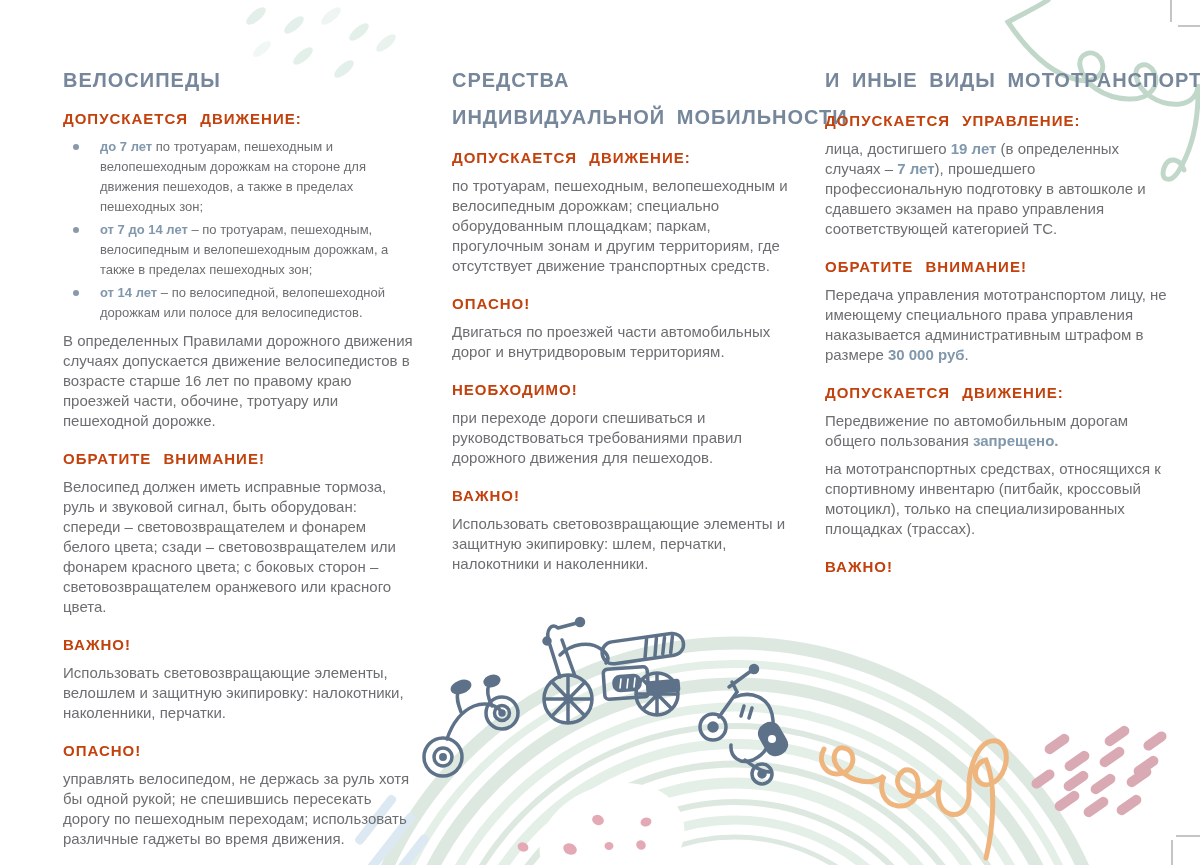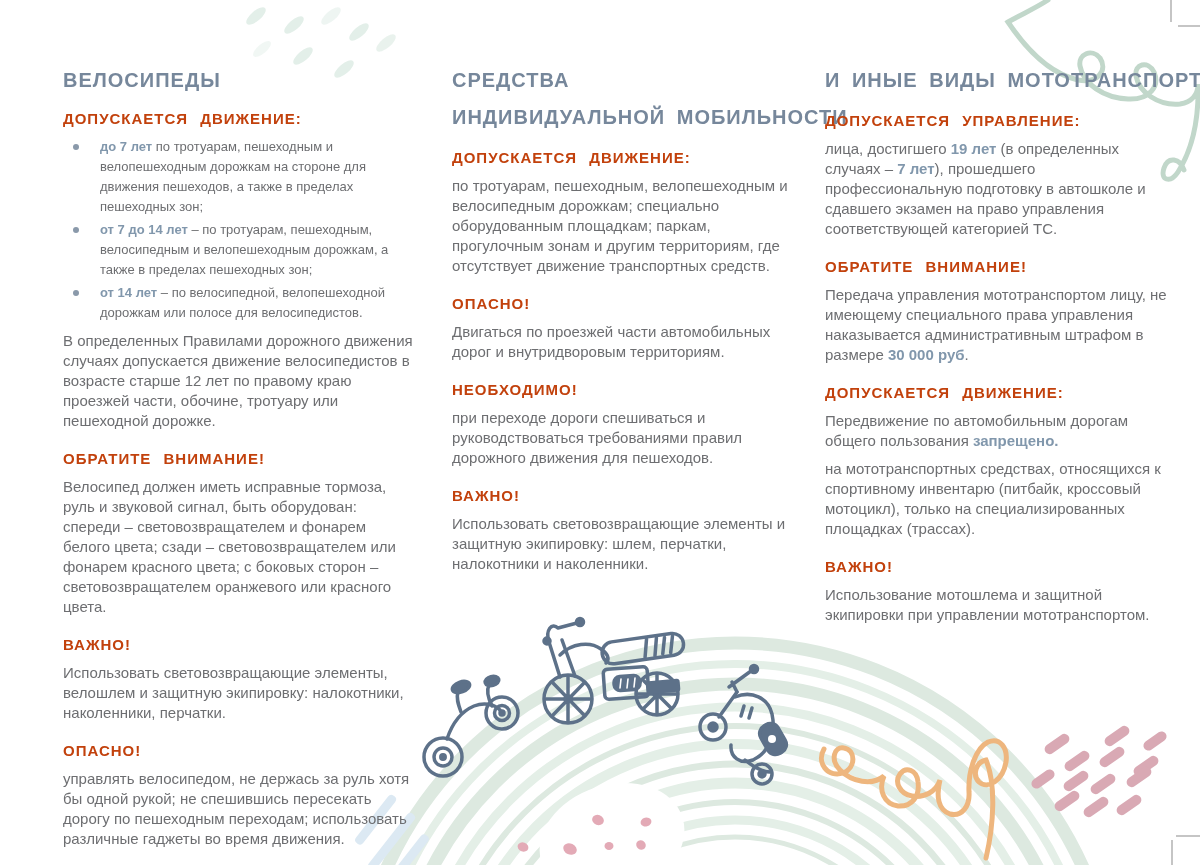--- a/index.html
+++ b/index.html
@@ -165,21 +165,21 @@
       <li>
         <span class="blue">до 7 лет</span><span> по тротуарам, пешеходным и велопешеходным дорожкам на стороне для движения пешеходов, а также в пределах пешеходных зон;</span>
       </li>
       <li>
         <span class="blue">от 7 до 14 лет</span><span> – по тротуарам, пешеходным, велосипедным и велопешеходным дорожкам, а также в пределах пешеходных зон;</span>
       </li>
       <li>
         <span class="blue">от 14 лет</span><span> – по велосипедной, велопешеходной дорожкам или полосе для велосипедистов.</span>
       </li>
     </ul>
-    <p class="para">В определенных Правилами дорожного движения случаях допускается движение велосипедистов в возрасте старше 12 лет по правому краю проезжей части, обочине, тротуару или пешеходной дорожке.</p>
+    <p class="para">В определенных Правилами дорожного движения случаях допускается движение велосипедистов в возрасте старше 16 лет по правому краю проезжей части, обочине, тротуару или пешеходной дорожке.</p>
     <h2 class="subhead">ОБРАТИТЕ ВНИМАНИЕ!</h2>
     <p class="para">Велосипед должен иметь исправные тормоза, руль и звуковой сигнал, быть оборудован: спереди – световозвращателем и фонарем белого цвета; сзади – световозвращателем или фонарем красного цвета; с боковых сторон – световозвращателем оранжевого или красного цвета.</p>
     <h2 class="subhead">ВАЖНО!</h2>
     <p class="para">Использовать световозвращающие элементы, велошлем и защитную экипировку: налокотники, наколенники, перчатки.</p>
     <h2 class="subhead">ОПАСНО!</h2>
     <p class="para">управлять велосипедом, не держась за руль хотя бы одной рукой; не спешившись пересекать дорогу по пешеходным переходам; использовать различные гаджеты во время движения.</p>
   </section>
 
   <section class="col col2">
     <h1 class="title" style="margin-bottom:12px;">
@@ -201,16 +201,15 @@
       <span style="display:block;">И ИНЫЕ ВИДЫ МОТОТРАНСПОРТА</span>
     </h1>
     <h2 class="subhead first">ДОПУСКАЕТСЯ УПРАВЛЕНИЕ:</h2>
     <p class="para"><span>лица, достигшего </span><b class="blue">19 лет</b><span> (в определенных случаях – </span><b class="blue">7 лет</b><span>), прошедшего профессиональную подготовку в автошколе и сдавшего экзамен на право управления соответствующей категорией ТС.</span></p>
     <h2 class="subhead">ОБРАТИТЕ ВНИМАНИЕ!</h2>
     <p class="para"><span>Передача управления мототранспортом лицу, не имеющему специального права управления наказывается административным штрафом в размере </span><b class="blue">30 000 руб</b><span>.</span></p>
     <h2 class="subhead">ДОПУСКАЕТСЯ ДВИЖЕНИЕ:</h2>
     <p class="para"><span>Передвижение по автомобильным дорогам общего пользования </span><b class="blue">запрещено.</b></p>
     <p class="para">на мототранспортных средствах, относящихся к спортивному инвентарю (питбайк, кроссовый мотоцикл), только на специализированных площадках (трассах).</p>
     <h2 class="subhead">ВАЖНО!</h2>
-    <p class="para">Использование мотошлема и защитной экипировки при управлении мототранспортом.</p>
   </section>
 
 </div>
 
 </body></html>

